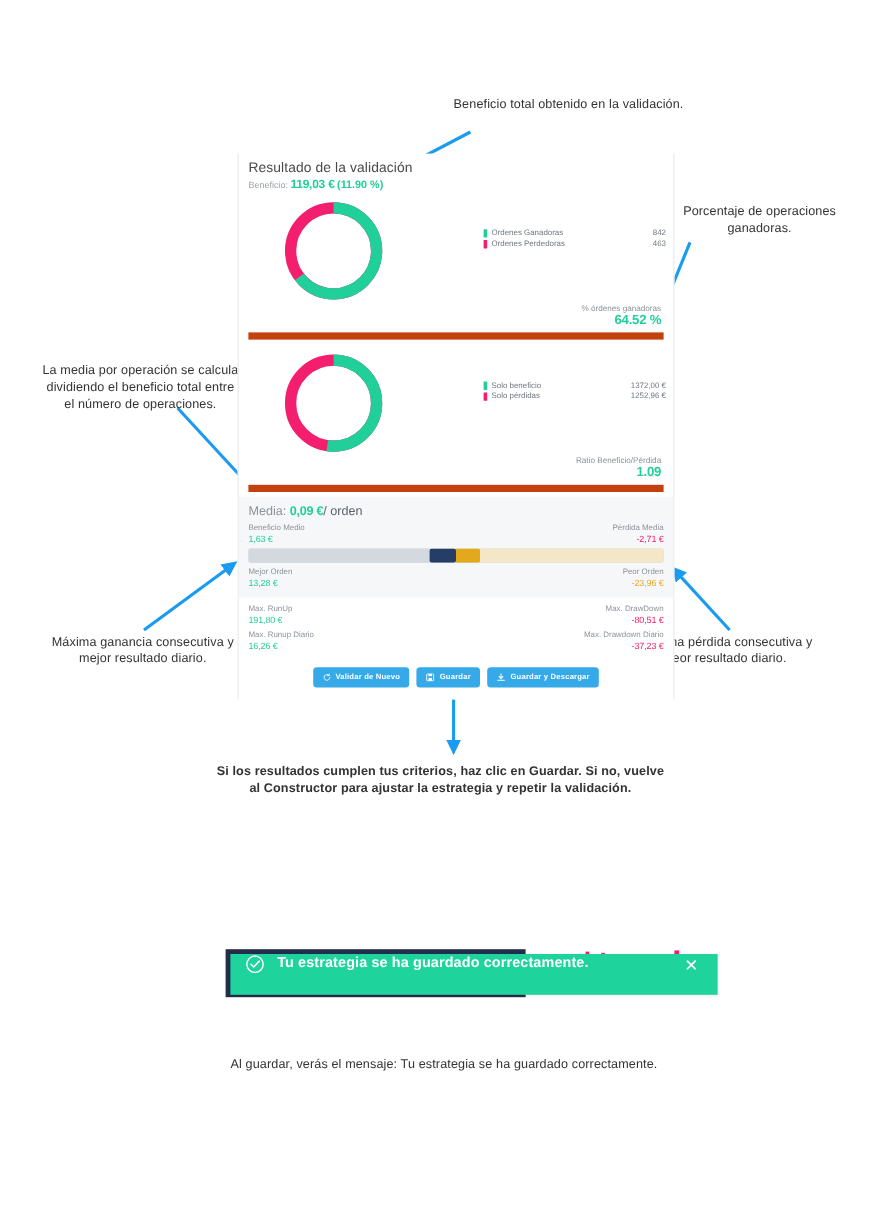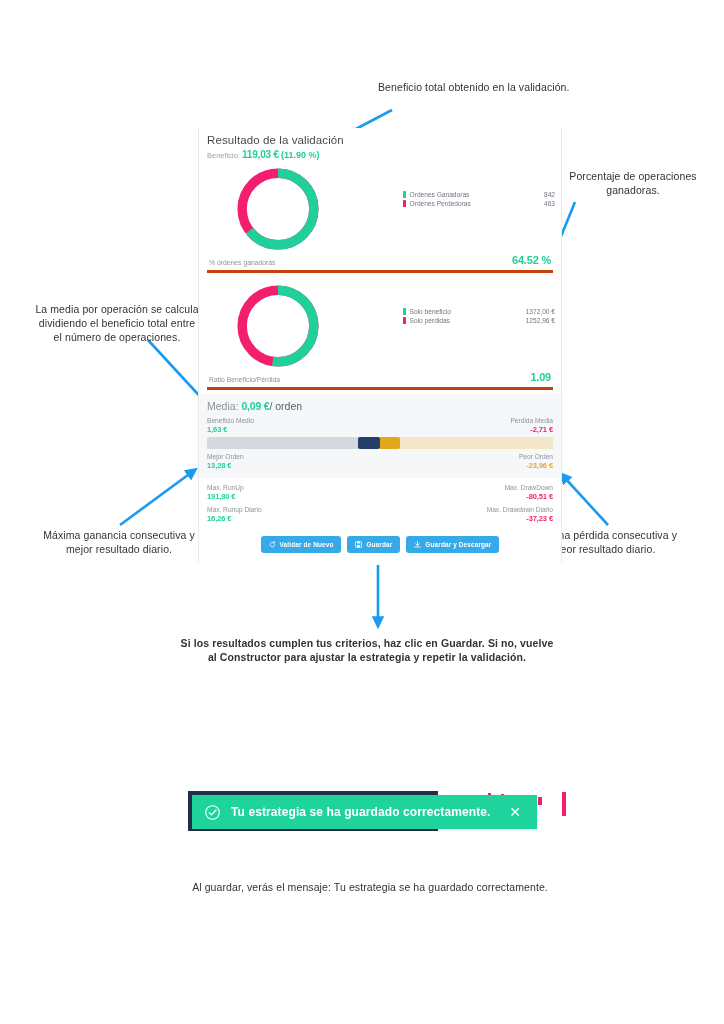--- a/index.html
+++ b/index.html
@@ -94,24 +94,25 @@
     margin-right:4px;
     flex:0 0 auto;
     border-radius:.5px;
   }
   .legend-label{flex:1 1 auto;white-space:nowrap;}
   .legend-value{flex:0 0 auto;text-align:right;white-space:nowrap;}
 
   .metric-footer{
     display:flex;
     align-items:flex-end;
-    justify-content:space-between;
-    border-bottom:3px solid #c2410c;
+    justify-content:flex-start;
+    border-bottom:6px solid #c2410c;
     padding:0 2px 4px 2px;
     margin-top:-2px;
+    flex-direction:column;
   }
   .metric-name{font-size:6.8px;color:#8c939b;}
   .metric-big{font-size:11px;font-weight:700;color:#21cf9a;letter-spacing:-.2px;}
 
   
   .media-card{
     background:#f6f7f8;
     padding:6px 8px 8px 8px;
     margin-top:4px;
   }
@@ -124,21 +125,21 @@
   .media-head b{color:#21cf9a;font-weight:700;letter-spacing:-.2px;}
   .media-head .slash{color:#5b6168;font-weight:400;}
 
   .pair-row{
     display:flex;
     justify-content:space-between;
     align-items:flex-start;
   }
   .pair{font-size:6.6px;line-height:8.5px;color:#8c939b;}
   .pair.right{text-align:right;}
-  .pair .v{font-size:7.5px;font-weight:700;display:block;letter-spacing:-.1px;}
+  .pair .v{font-size:7.5px;font-weight:400;display:block;letter-spacing:-.1px;}
   .v.green{color:#21cf9a;}
   .v.pink{color:#f31e6e;}
   .v.amber{color:#eaa91f;}
 
   .range-bar{
     position:relative;
     height:12px;
     margin:3px 0 4px 0;
     border-radius:2px;
     overflow:hidden;
@@ -193,24 +194,23 @@
     background:#ffffff;
   }
   .mini-bars{
     position:absolute;
     left:262px;top:0px;
     width:118px;height:30px;
   }
   .toast{
     position:absolute;
     left:4px;top:8px;
-    width:345px;height:34px;
+    width:406px;height:34px;
     background:#1fd39c;
     display:flex;
-    align-items:center;
     padding:0 12px;
     box-sizing:border-box;
     box-shadow:0 1px 3px rgba(0,0,0,.12);
   }
   .toast-check{flex:0 0 auto;margin-right:10px;}
   .toast-msg{
     flex:1 1 auto;
     color:#ffffff;
     font-size:12px;
     font-weight:700;

